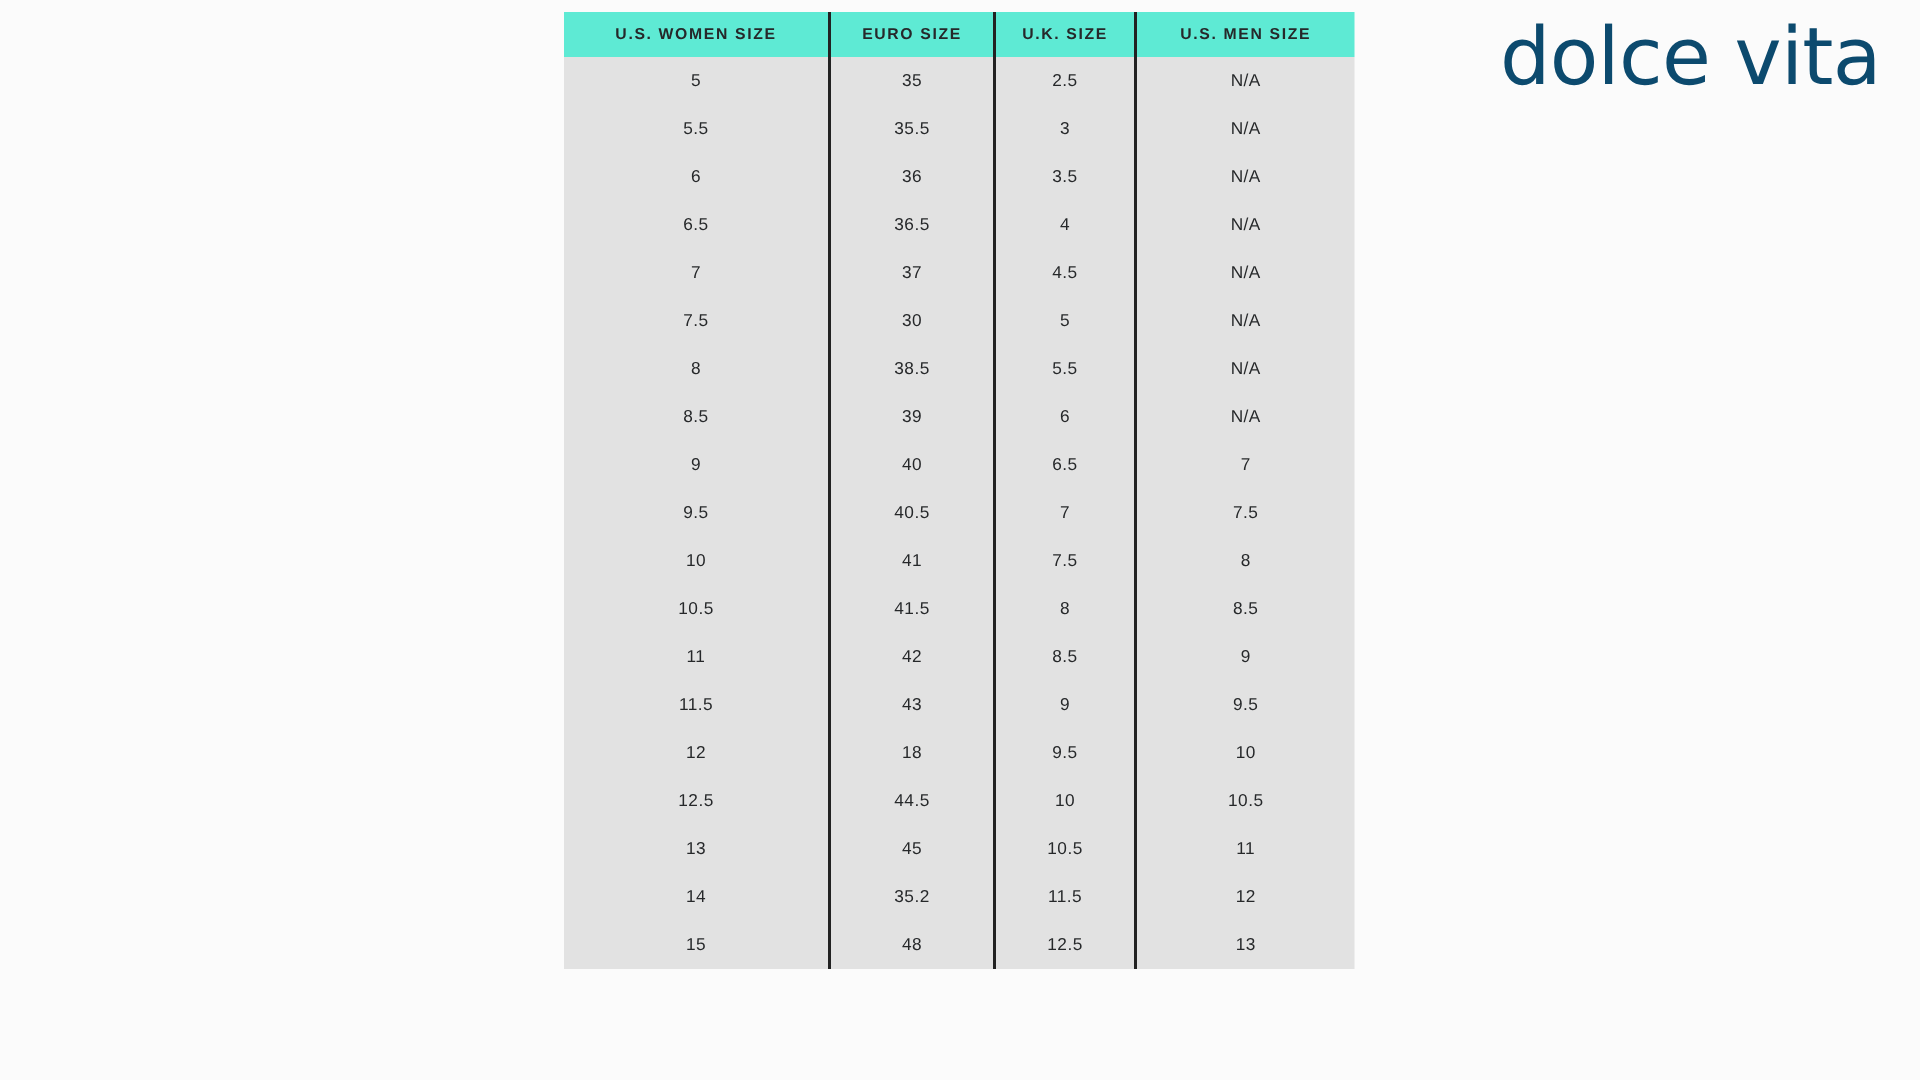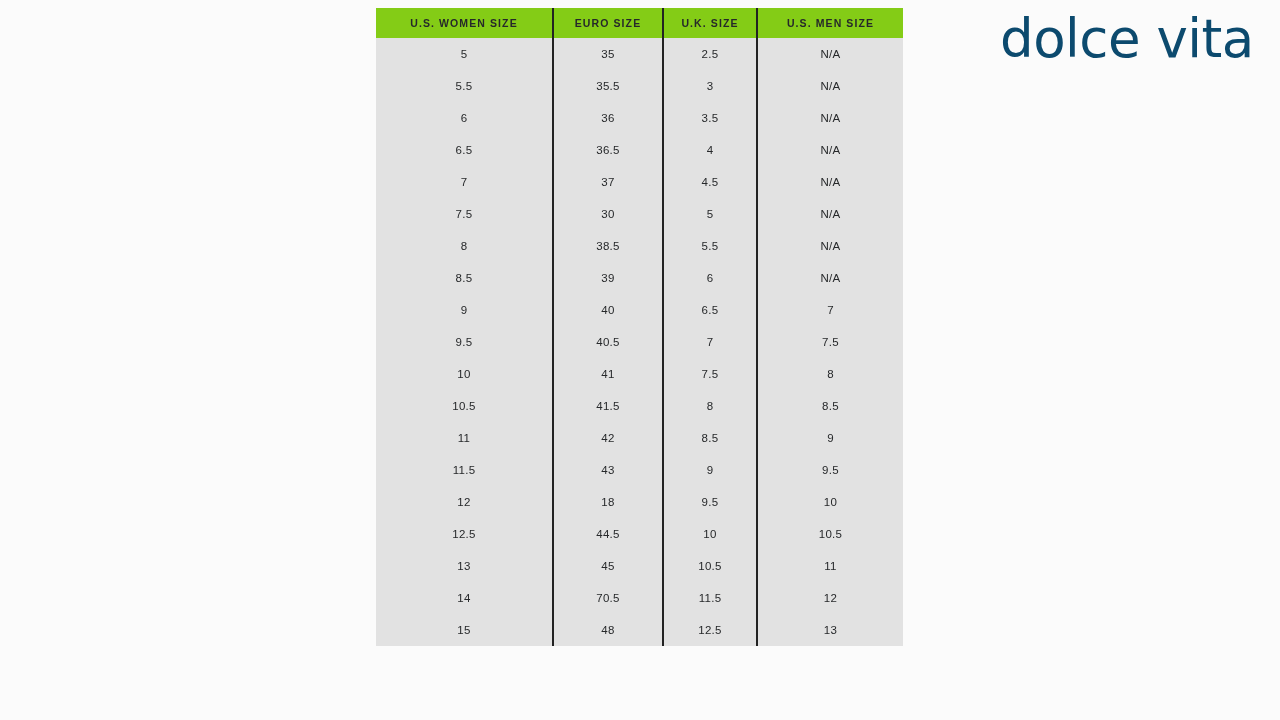--- a/index.html
+++ b/index.html
@@ -23,21 +23,21 @@
     left: 376px;
     top: 8px;
     width: 527px;
   }
   table.size-chart {
     border-collapse: collapse;
     width: 527px;
     table-layout: fixed;
   }
   table.size-chart thead th {
-    background: #84cc16;
+    background: #5eead4;
     color: #26282a;
     font-size: 10.5px;
     letter-spacing: 1.1px;
     font-weight: bold;
     text-align: center;
     padding: 9px 2px 9px 2px;
     border-right: 2px solid #222;
     white-space: nowrap;
   }
   table.size-chart thead th:last-child {
@@ -194,21 +194,21 @@
           <td>10.5</td>
         </tr>
         <tr>
           <td>13</td>
           <td>45</td>
           <td>10.5</td>
           <td>11</td>
         </tr>
         <tr>
           <td>14</td>
-          <td>70.5</td>
+          <td>35.2</td>
           <td>11.5</td>
           <td>12</td>
         </tr>
         <tr>
           <td>15</td>
           <td>48</td>
           <td>12.5</td>
           <td>13</td>
         </tr>
       </tbody>

